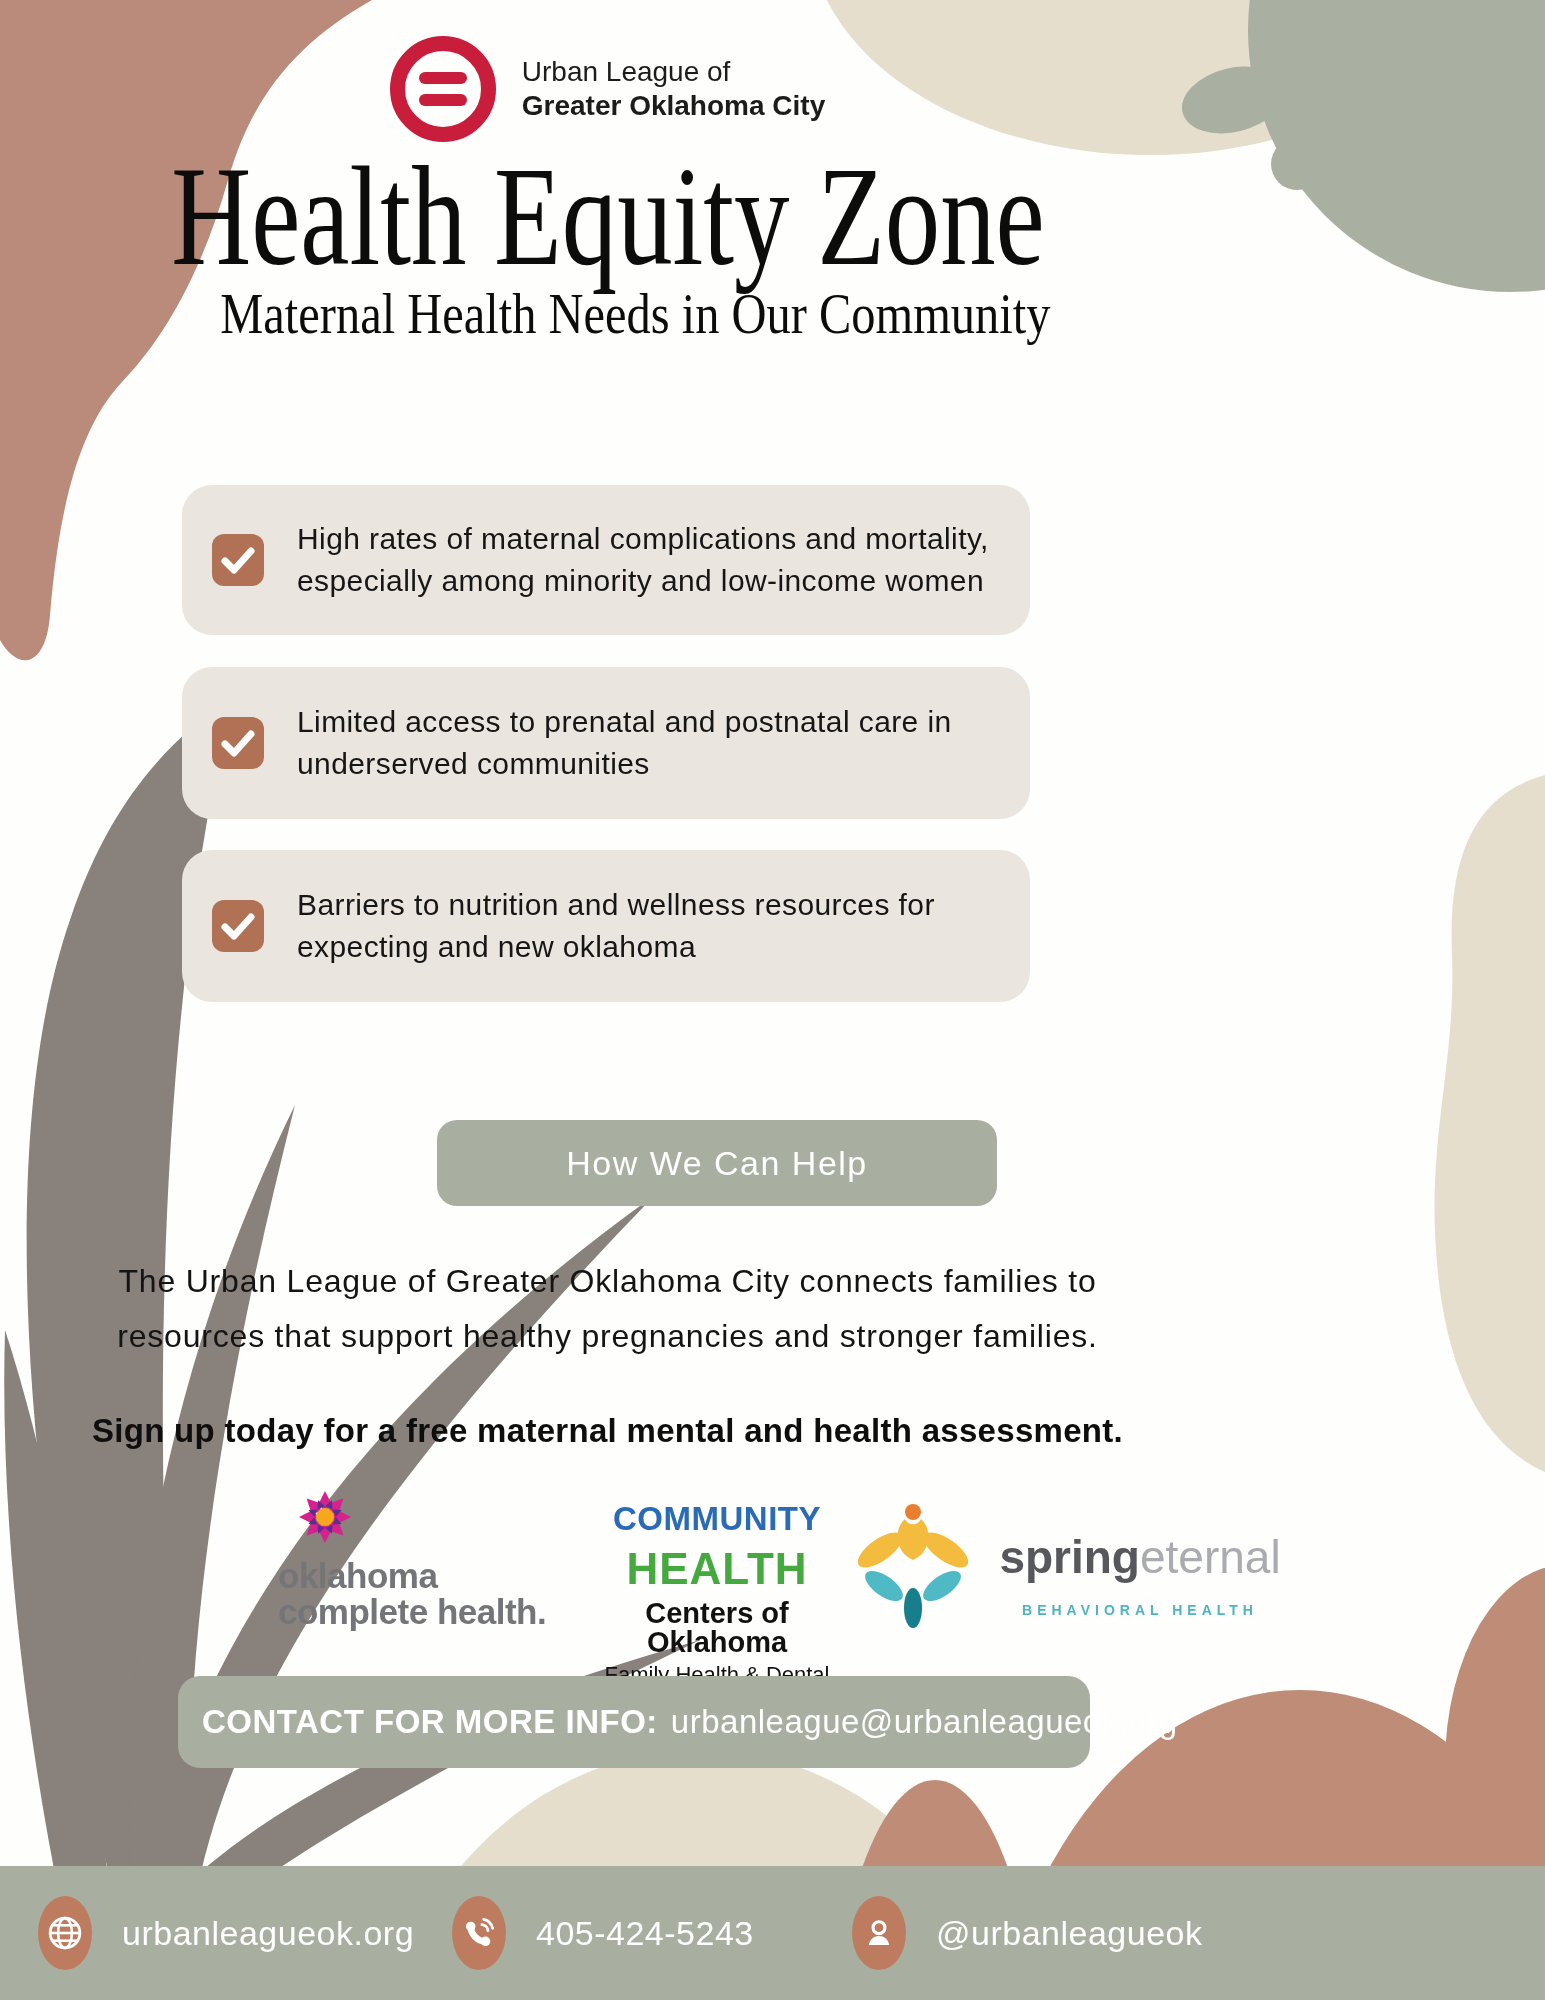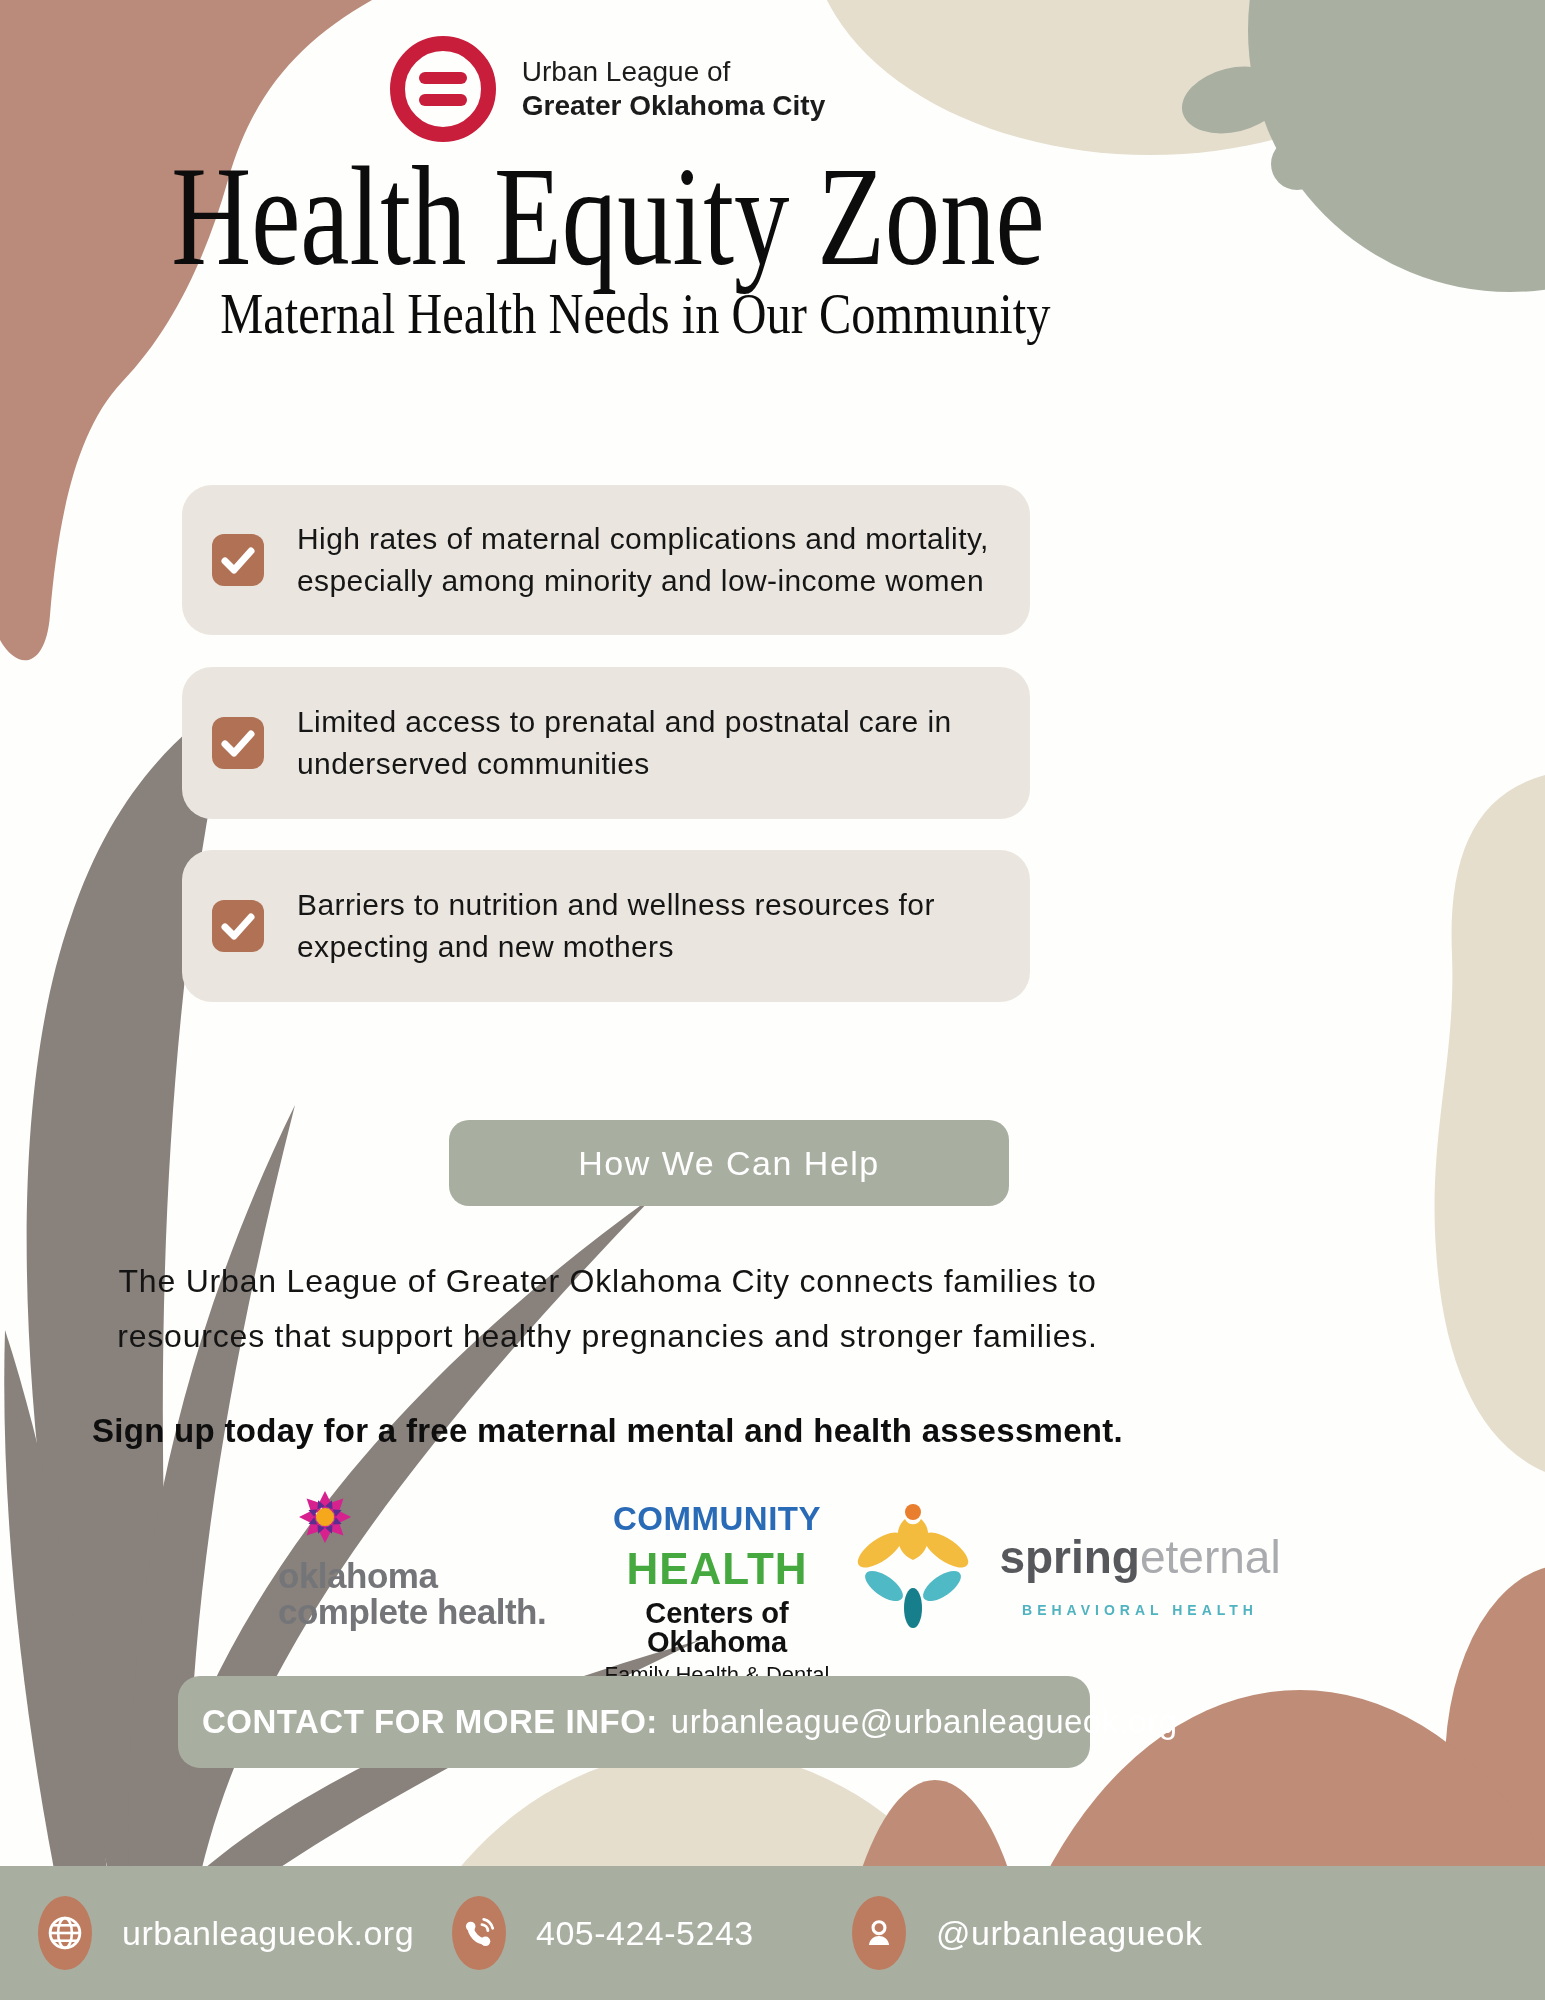--- a/index.html
+++ b/index.html
@@ -26,21 +26,21 @@
 
   .card{position:absolute;left:182px;width:848px;background:#EAE6DF;border-radius:30px;
     display:flex;align-items:center;padding:0 30px 0 115px;box-sizing:border-box;z-index:1;}
   .card1{top:485px;height:150px;}  .card2{top:667px;height:152px;}  .card3{top:850px;height:152px;}
   .checkbox{position:absolute;left:30px;top:50%;transform:translateY(-50%);width:52px;height:52px;
     background:#B07155;border-radius:12px;display:flex;align-items:center;justify-content:center;}
   .card-text{font-size:30px;line-height:1.4;letter-spacing:.4px;color:#161616;white-space:pre-line;}
 
   .help-btn{position:absolute;left:437px;top:1120px;width:560px;height:86px;background:#A8AFA1;
     border:none;border-radius:20px;color:#fff;font-size:34px;letter-spacing:1.5px;
-    font-family:"Liberation Sans",sans-serif;z-index:1;cursor:pointer;margin-left:12px;}
+    font-family:"Liberation Sans",sans-serif;z-index:1;cursor:pointer;}
 
   .paragraph{position:absolute;top:1254px;left:0;width:1215px;text-align:center;font-size:32px;
     line-height:1.72;letter-spacing:.8px;color:#141414;white-space:pre-line;z-index:1;}
   .signup{position:absolute;top:1412px;left:0;width:1215px;text-align:center;font-size:33px;
     font-weight:bold;letter-spacing:.3px;color:#0e0e0e;z-index:1;}
 
   .och-icon{position:absolute;left:296px;top:1488px;z-index:1;}
   .och-text{position:absolute;left:278px;top:1558px;font-size:35px;font-weight:bold;line-height:1.02;
     letter-spacing:-.5px;color:#747578;white-space:pre-line;z-index:1;}
   .chc{position:absolute;left:583px;top:1502px;width:268px;text-align:center;z-index:1;}
@@ -128,21 +128,21 @@
     <div class="card-text">Limited access to prenatal and postnatal care in
 underserved communities</div>
   </div>
   <div class="card card3">
     <div class="checkbox">
       <svg width="52" height="52" viewBox="0 0 52 52">
           <polyline points="13,27 22,36 39,17" fill="none" stroke="#fff" stroke-width="7" stroke-linecap="round" stroke-linejoin="round"></polyline>
         </svg>
     </div>
     <div class="card-text">Barriers to nutrition and wellness resources for
-expecting and new mothers</div>
+expecting and new oklahoma</div>
   </div>
 
   <button class="help-btn">How We Can Help</button>
   <div class="paragraph">The Urban League of Greater Oklahoma City connects families to
 resources that support healthy pregnancies and stronger families.</div>
   <div class="signup">Sign up today for a free maternal mental and health assessment.</div>
 
   <div class="och-icon">
     <svg width="58" height="58" viewBox="0 0 58 58">
       <g fill="#D6218F">

